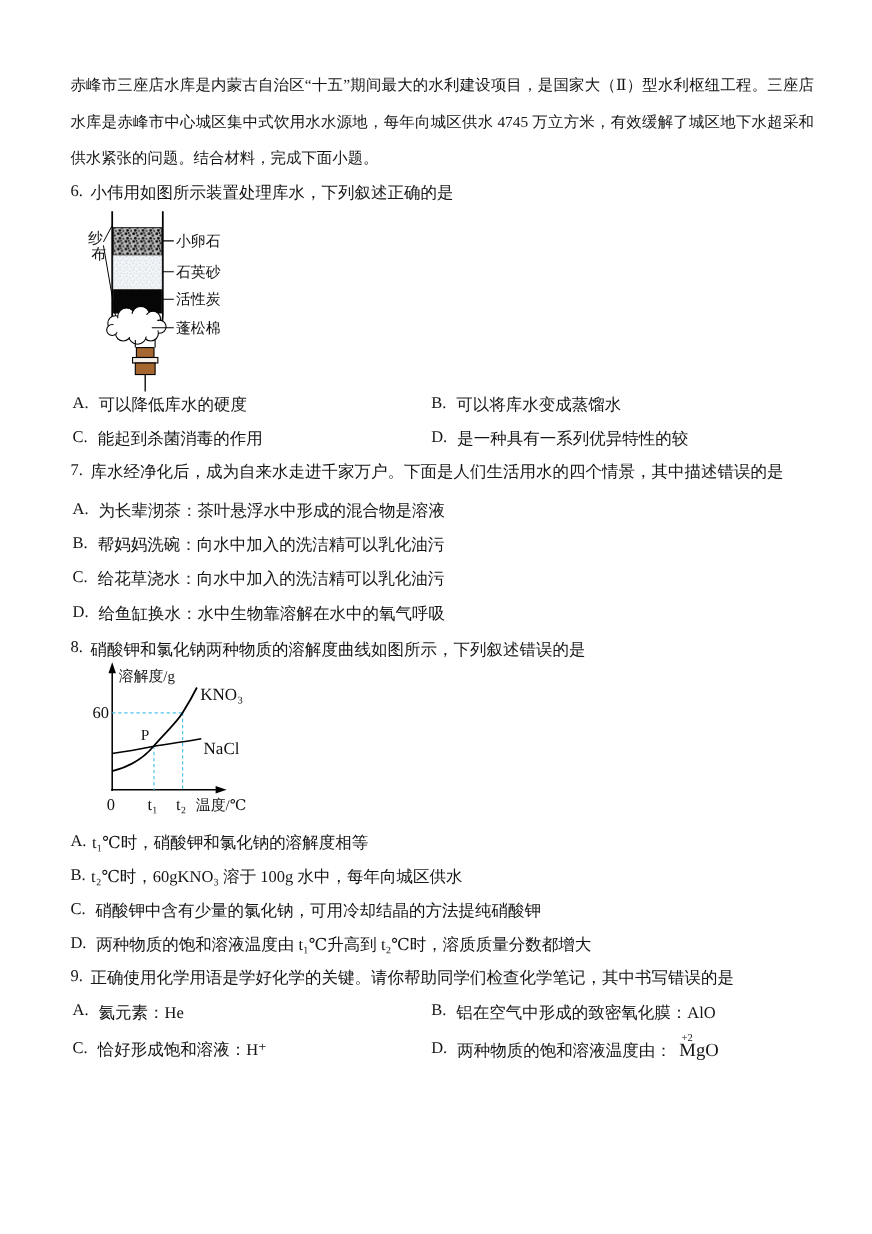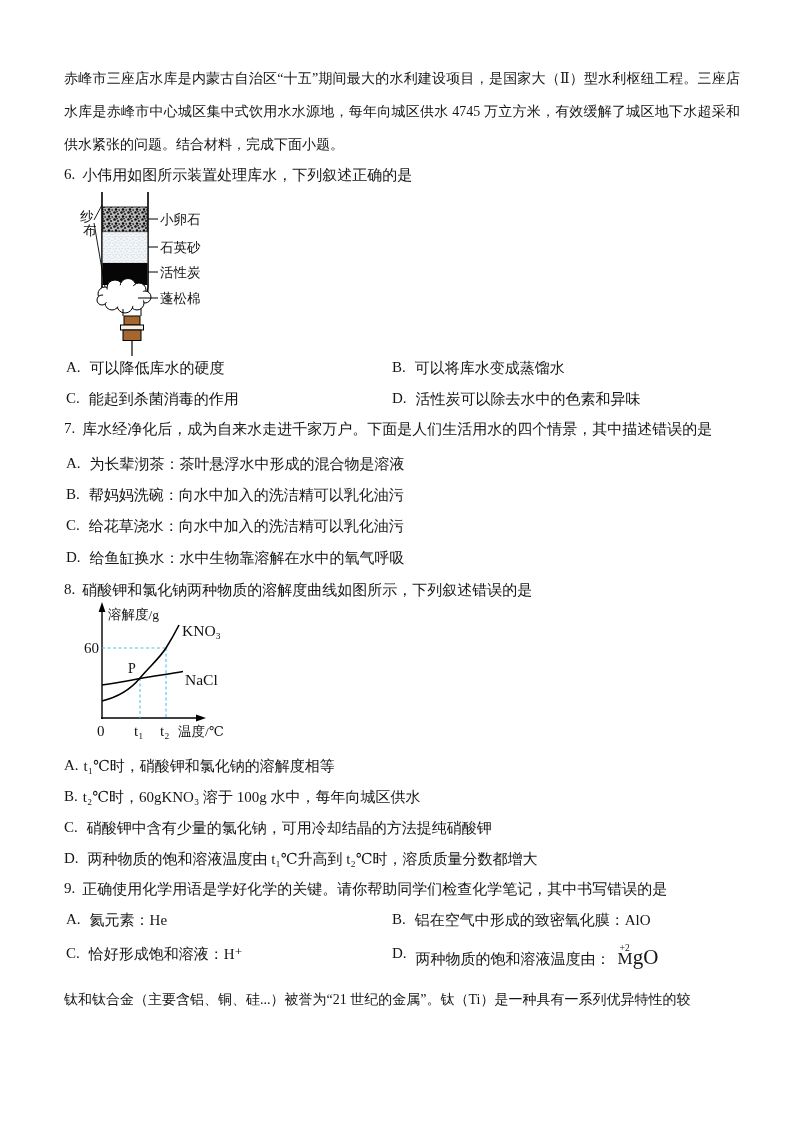--- a/index.html
+++ b/index.html
@@ -23,21 +23,21 @@
     position:absolute; font-size:15px; white-space:nowrap; display:flex;
     color:#151515;
   }
   .opt .olabel { margin-right:9px; }
   .opt.tight .olabel { margin-right:5px; }
   svg text { font-family:"Liberation Serif","DejaVu Serif",serif; fill:#111; }
   .dash { stroke:#4FC3E8; stroke-width:1.1; stroke-dasharray:3,2.5; fill:none; }
   .curve { fill:none; stroke:#000; }
   .mgo-stack { position:relative; display:inline-block; margin-left:7px; font-size:17px; line-height:15px; }
   .mgo-val { position:absolute; top:-10px; left:2px; font-size:9.5px; }
-  .mgo-rest { font-size:21px; }
+  .mgo-rest { font-size:17px; }
 </style>
 </head>
 <body>
 
 <div class="page">
 
   <p class="para" style="top:62px;">赤峰市三座店水库是内蒙古自治区“十五”期间最大的水利建设项目，是国家大（Ⅱ）型水利枢纽工程。三座店水库是赤峰市中心城区集中式饮用水水源地，每年向城区供水 4745 万立方米，有效缓解了城区地下水超采和供水紧张的问题。结合材料，完成下面小题。</p>
 
   <div class="qtitle" style="top:166px;">
     <span class="qnum">6.</span>
@@ -118,21 +118,21 @@
   <div class="opt" style="left:392px; top:359px;">
     <span class="olabel">B.</span>
     <span>可以将库水变成蒸馏水</span>
   </div>
   <div class="opt" style="left:66px; top:390px;">
     <span class="olabel">C.</span>
     <span>能起到杀菌消毒的作用</span>
   </div>
   <div class="opt" style="left:392px; top:390px;">
     <span class="olabel">D.</span>
-    <span>活性炭可以除去水中的色素和异味</span>
+    <span>是一种具有一系列优异特性的较</span>
   </div>
 
   <div class="qtitle" style="top:420px;">
     <span class="qnum">7.</span>
     <span>库水经净化后，成为自来水走进千家万户。下面是人们生活用水的四个情景，其中描述错误的是</span>
   </div>
   <div class="opt" style="left:66px; top:455px;">
     <span class="olabel">A.</span>
     <span>为长辈沏茶：茶叶悬浮水中形成的混合物是溶液</span>
   </div>
@@ -212,15 +212,14 @@
     <span class="olabel">C.</span>
     <span>恰好形成饱和溶液：H⁺</span>
   </div>
   <div class="opt" style="left:392px; top:945px;">
     <span class="olabel">D.</span>
     <span>
       <span>两种物质的饱和溶液温度由：</span><span class="mgo-stack"><span class="mgo-val">+2</span><span>M</span></span><span class="mgo-rest">gO</span>
     </span>
   </div>
 
-  <p class="para" style="top:983px;">钛和钛合金（主要含铝、铜、硅...）被誉为“21 世纪的金属”。钛（Ti）是一种具有一系列优异特性的较</p>
 
 </div>
 
 </body></html>

